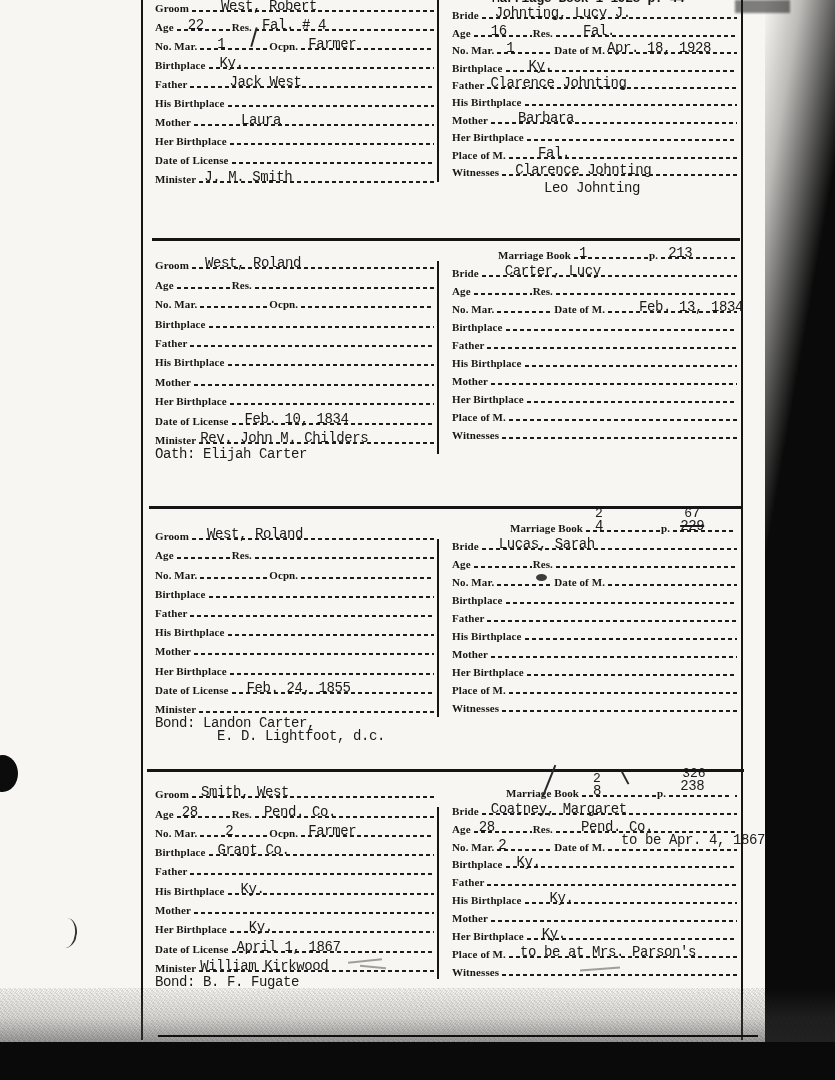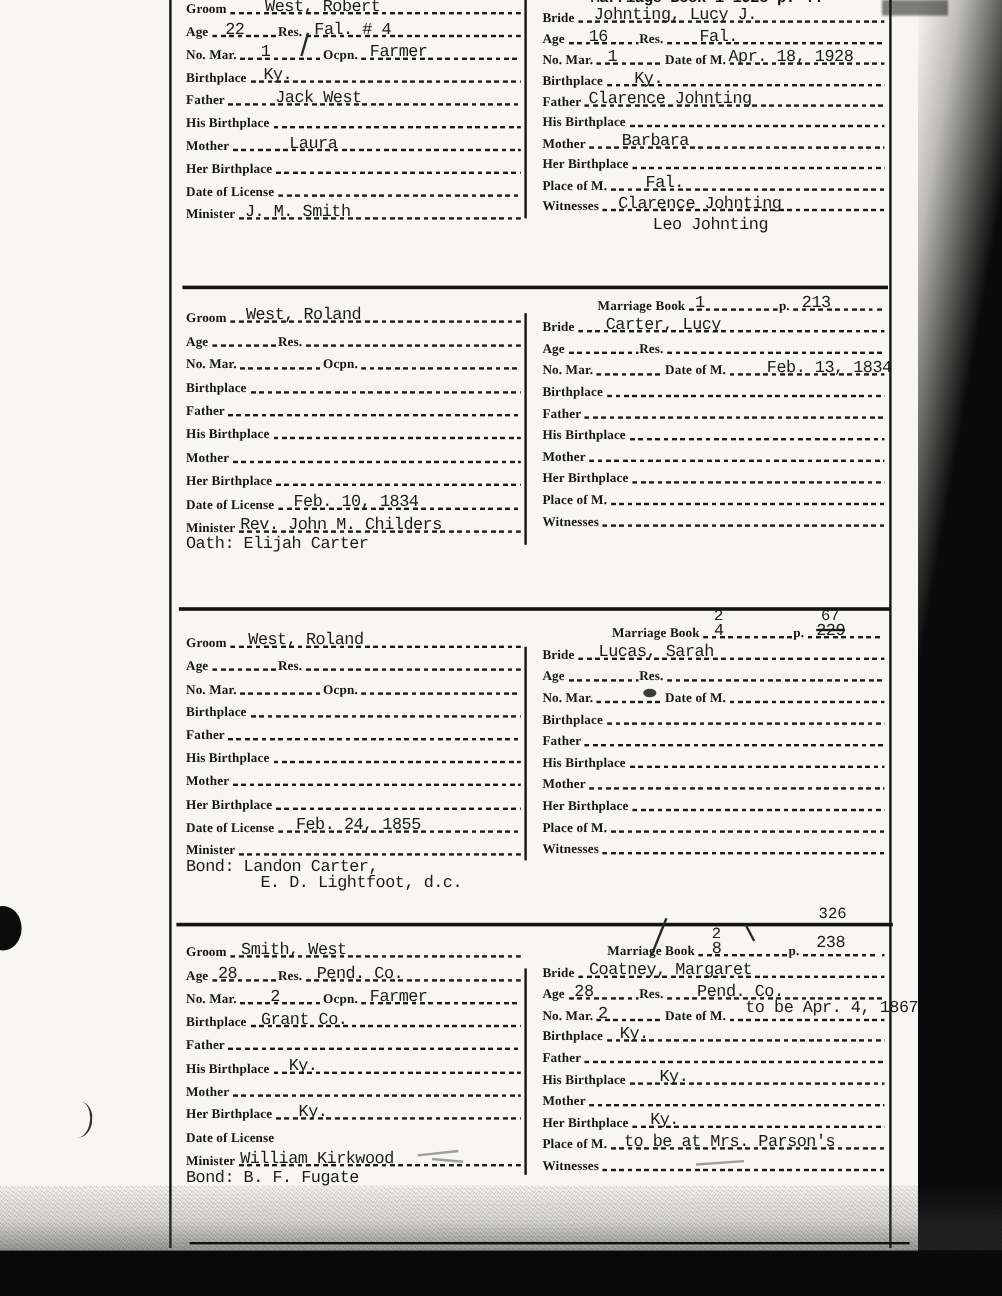--- a/index.html
+++ b/index.html
@@ -581,20 +581,23 @@
         </span>
       </div>
     <div class="row">
         <span class="lbl">Her Birthplace</span>
         <span class="fill">
           <span class="typed" style="--ind:22px">Ky.</span>
         </span>
       </div>
     <div class="row">
         <span class="lbl">Date of License</span>
+        <span class="fill">
+          <span class="typed" style="--ind:8px">April 1, 1867</span>
+        </span>
       </div>
     <div class="row">
         <span class="lbl">Minister</span>
         <span class="fill">
           <span class="typed" style="--ind:4px">William Kirkwood</span>
         </span>
       </div>
     <div class="row noline" style="height:15px">
         <span class="typed-inline">Bond:  B. F. Fugate</span>
       </div>
@@ -604,21 +607,21 @@
     <div class="row">
         <span class="hsp" style="flex-basis:54px"></span>
         <span class="lbl">Marriage Book</span>
         <span class="fill" style="flex:0 0 78px">
           <span class="typed" style="--ind:14px">8</span>
           <span class="super" style="--ind:14px">2</span>
         </span>
         <span class="lbl">p.</span>
         <span class="fill" style="flex:0 0 66px">
           <span class="typed raised" style="--ind:14px">238</span>
-          <span class="super" style="--ind:16px;bottom:32px">326</span>
+          <span class="super" style="--ind:16px;bottom:20px">326</span>
         </span>
         <span class="fill"></span>
       </div>
     <div class="row">
         <span class="lbl">Bride</span>
         <span class="fill">
           <span class="typed" style="--ind:12px">Coatney, Margaret</span>
         </span>
       </div>
     <div class="row">

